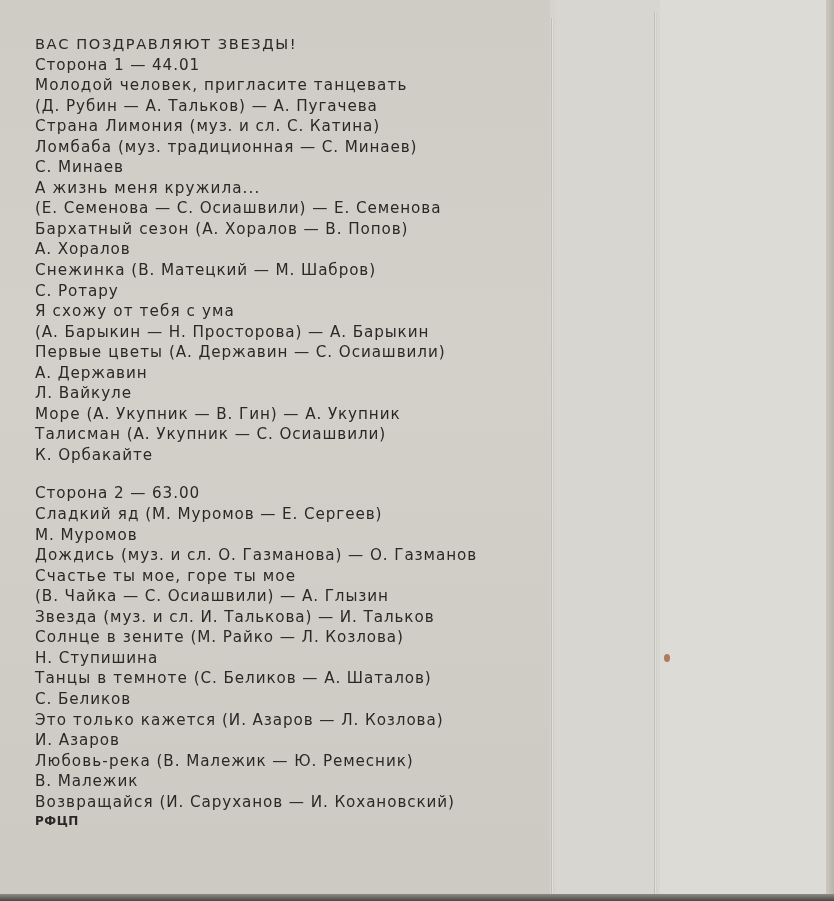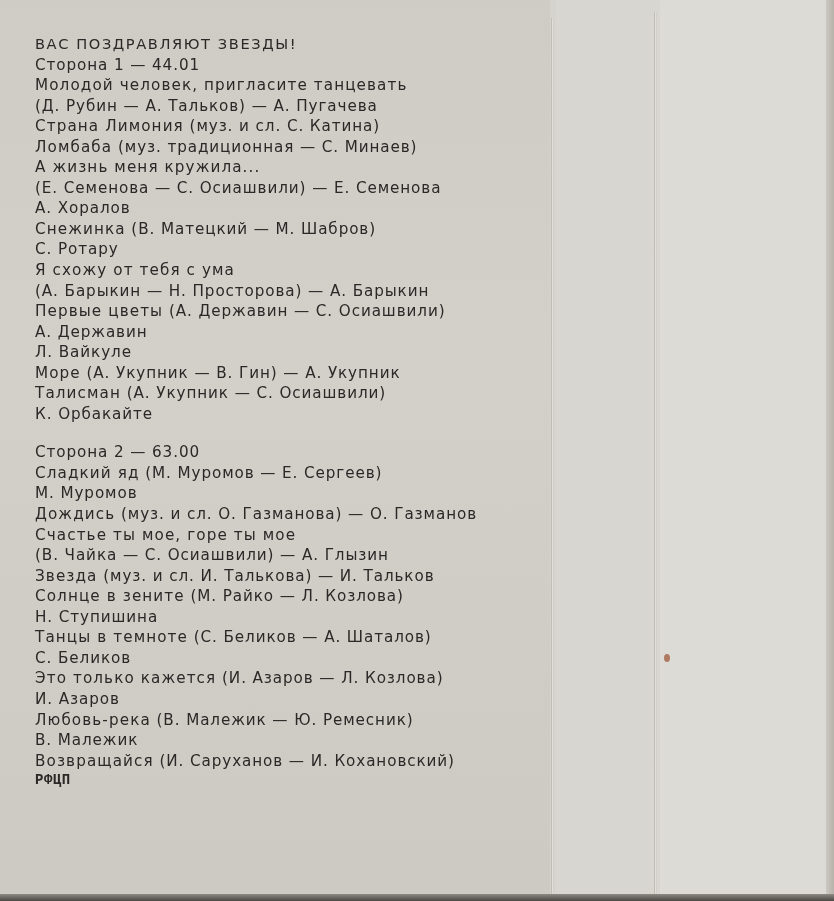--- a/index.html
+++ b/index.html
@@ -50,22 +50,22 @@
     font-size: 15.2px;
     line-height: 20.55px;
     letter-spacing: 0.9px;
     white-space: nowrap;
   }
   .line { height: 20.55px; }
   .header-line { letter-spacing: 1.6px; font-size: 14.6px; }
   .title { font-weight: normal; letter-spacing: 1.1px; }
   .gap { height: 18px; }
   .imprint {
-    font-size: 14px; font-weight: bold; letter-spacing: 0.5px;
-    height: 18px; line-height: 18px; font-family: Liberation Mono, monospace;
+    font-size: 12px; font-weight: bold; letter-spacing: 0.5px;
+    height: 18px; line-height: 18px;
   }
 </style>
 </head>
 <body>
 
 <div class="card">
   <div class="panel-main"></div>
   <div class="panel-spine"></div>
   <div class="panel-flap"></div>
   <div class="edge-right"></div>
@@ -77,22 +77,24 @@
   <div class="text-block">
     <div class="line header-line">ВАС ПОЗДРАВЛЯЮТ ЗВЕЗДЫ!</div>
 
     <div>
       <div class="line">Сторона 1 — 44.01</div>
       <div id="side1-lines">
           <div class="line"><span class="title">Молодой человек, пригласите танцевать</span><span></span></div>
           <div class="line"><span class="title"></span><span>(Д. Рубин — А. Тальков) — А. Пугачева</span></div>
           <div class="line"><span class="title">Страна Лимония</span><span> (муз. и сл. С. Катина)</span></div>
           <div class="line"><span class="title">Ломбаба</span><span> (муз. традиционная — С. Минаев)</span></div>
+          <div class="line"><span class="title"></span><span>С. Минаев</span></div>
           <div class="line"><span class="title">А жизнь меня кружила...</span><span></span></div>
           <div class="line"><span class="title"></span><span>(Е. Семенова — С. Осиашвили) — Е. Семенова</span></div>
+          <div class="line"><span class="title">Бархатный сезон</span><span> (А. Хоралов — В. Попов)</span></div>
           <div class="line"><span class="title"></span><span>А. Хоралов</span></div>
           <div class="line"><span class="title">Снежинка</span><span> (В. Матецкий — М. Шабров)</span></div>
           <div class="line"><span class="title"></span><span>С. Ротару</span></div>
           <div class="line"><span class="title">Я схожу от тебя с ума</span><span></span></div>
           <div class="line"><span class="title"></span><span>(А. Барыкин — Н. Просторова) — А. Барыкин</span></div>
           <div class="line"><span class="title">Первые цветы</span><span> (А. Державин — С. Осиашвили)</span></div>
           <div class="line"><span class="title"></span><span>А. Державин</span></div>
           <div class="line"><span class="title"></span><span>Л. Вайкуле</span></div>
           <div class="line"><span class="title">Море</span><span> (А. Укупник — В. Гин) — А. Укупник</span></div>
           <div class="line"><span class="title">Талисман</span><span> (А. Укупник — С. Осиашвили)</span></div>

